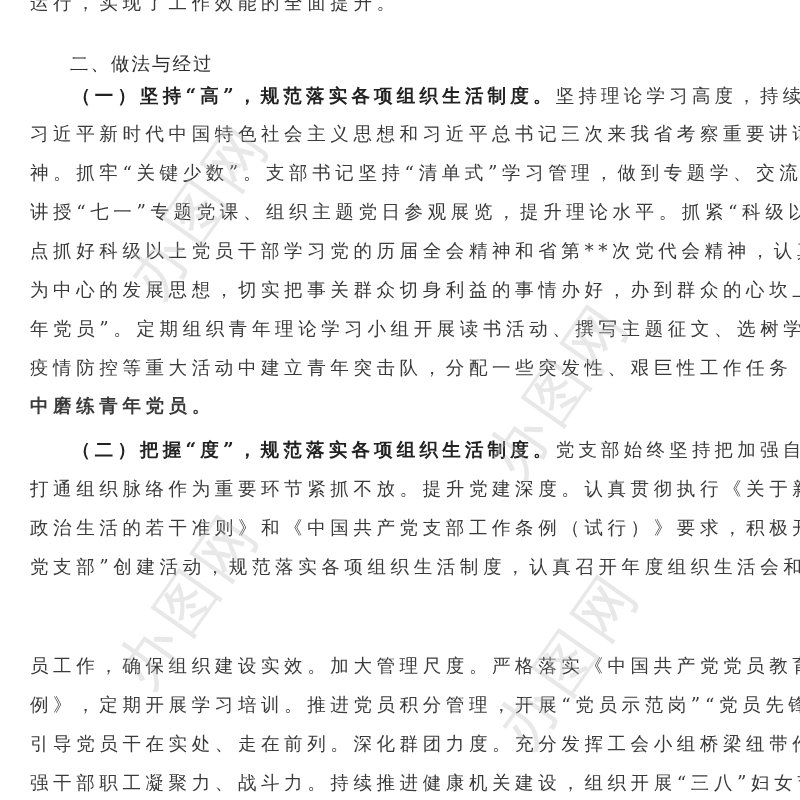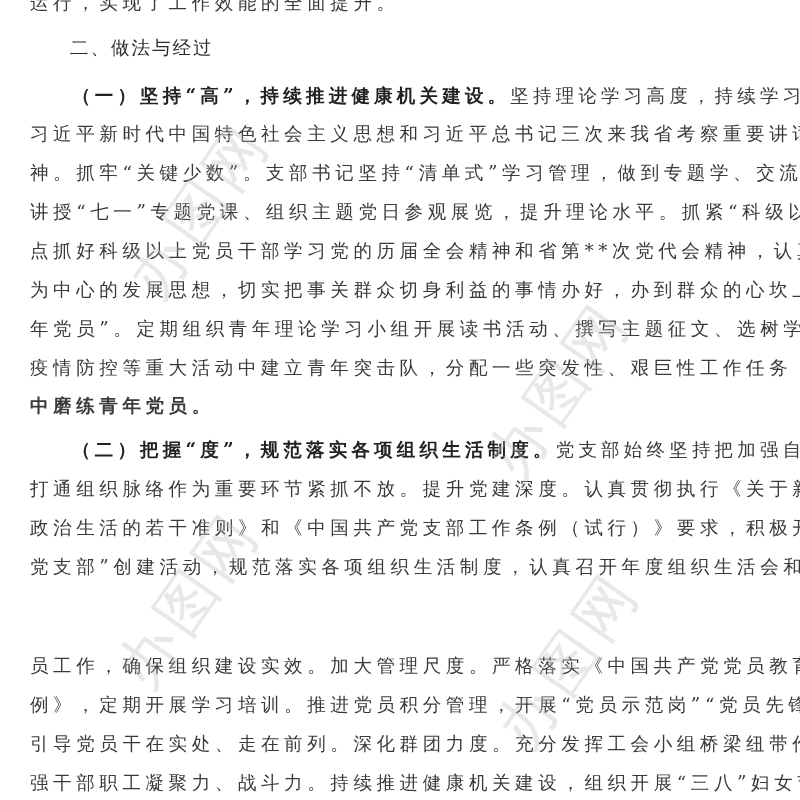--- a/index.html
+++ b/index.html
@@ -11,41 +11,41 @@
     }
     .page {
       position: absolute; left: 0; top: 0; width: 633px; height: 800px;
     }
     .line {
       position: absolute; left: 30px; width: 742px;
       font-size: 18.5px; line-height: 26px; white-space: nowrap;
       letter-spacing: 4.6px; text-align: justify; text-align-last: justify;
     }
     .line.last { text-align-last: left; }
-    .heading { left: 70px; width: auto; text-align-last: left; letter-spacing: 2px; color: #2c2c2c; }
+    .heading { left: 70px; width: auto; text-align-last: left; letter-spacing: 2px; color: #2c2c2c; margin-top: 16px; }
     .indent { left: 72px; width: 700px; }
     .bold { font-weight: bold; color: #222; }
     .watermark {
       position: absolute; color: rgba(190,190,190,0.35);
       font-size: 60px; font-family: "DejaVu Sans", sans-serif;
       transform: rotate(-55deg); white-space: nowrap; pointer-events: none;
       letter-spacing: 6px;
     }
   </style>
 </head>
 <body>
 
 <div class="page">
 
   <div class="line last" style="top:-10px;">运行，实现了工作效能的全面提升。</div>
 
   <div class="line heading" style="top:35px;">二、做法与经过</div>
 
   <div class="line indent" style="top:83px; letter-spacing:4.2px;">
-    <span class="bold">（一）坚持“高”，持续推进健康机关建设。</span><span>坚持理论学习高度，持续学习贯彻</span>
+    <span class="bold">（一）坚持“高”，规范落实各项组织生活制度。</span><span>坚持理论学习高度，持续学习贯彻</span>
   </div>
   <div class="line" style="top:121px;">习近平新时代中国特色社会主义思想和习近平总书记三次来我省考察重要讲话重要指示精</div>
   <div class="line" style="top:160px;">神。抓牢“关键少数”。支部书记坚持“清单式”学习管理，做到专题学、交流学，带头</div>
   <div class="line" style="top:199px;">讲授“七一”专题党课、组织主题党日参观展览，提升理论水平。抓紧“科级以上”。重</div>
   <div class="line" style="top:238px;">点抓好科级以上党员干部学习党的历届全会精神和省第**次党代会精神，认真践行以人民</div>
   <div class="line" style="top:277px;">为中心的发展思想，切实把事关群众切身利益的事情办好，办到群众的心坎上。抓强“青</div>
   <div class="line" style="top:316px;">年党员”。定期组织青年理论学习小组开展读书活动、撰写主题征文、选树学习标兵。在</div>
   <div class="line" style="top:355px;">疫情防控等重大活动中建立青年突击队，分配一些突发性、艰巨性工作任务，在急难险重</div>
   <div class="line last" style="top:393px;font-weight:bold;">中磨练青年党员。</div>
 

